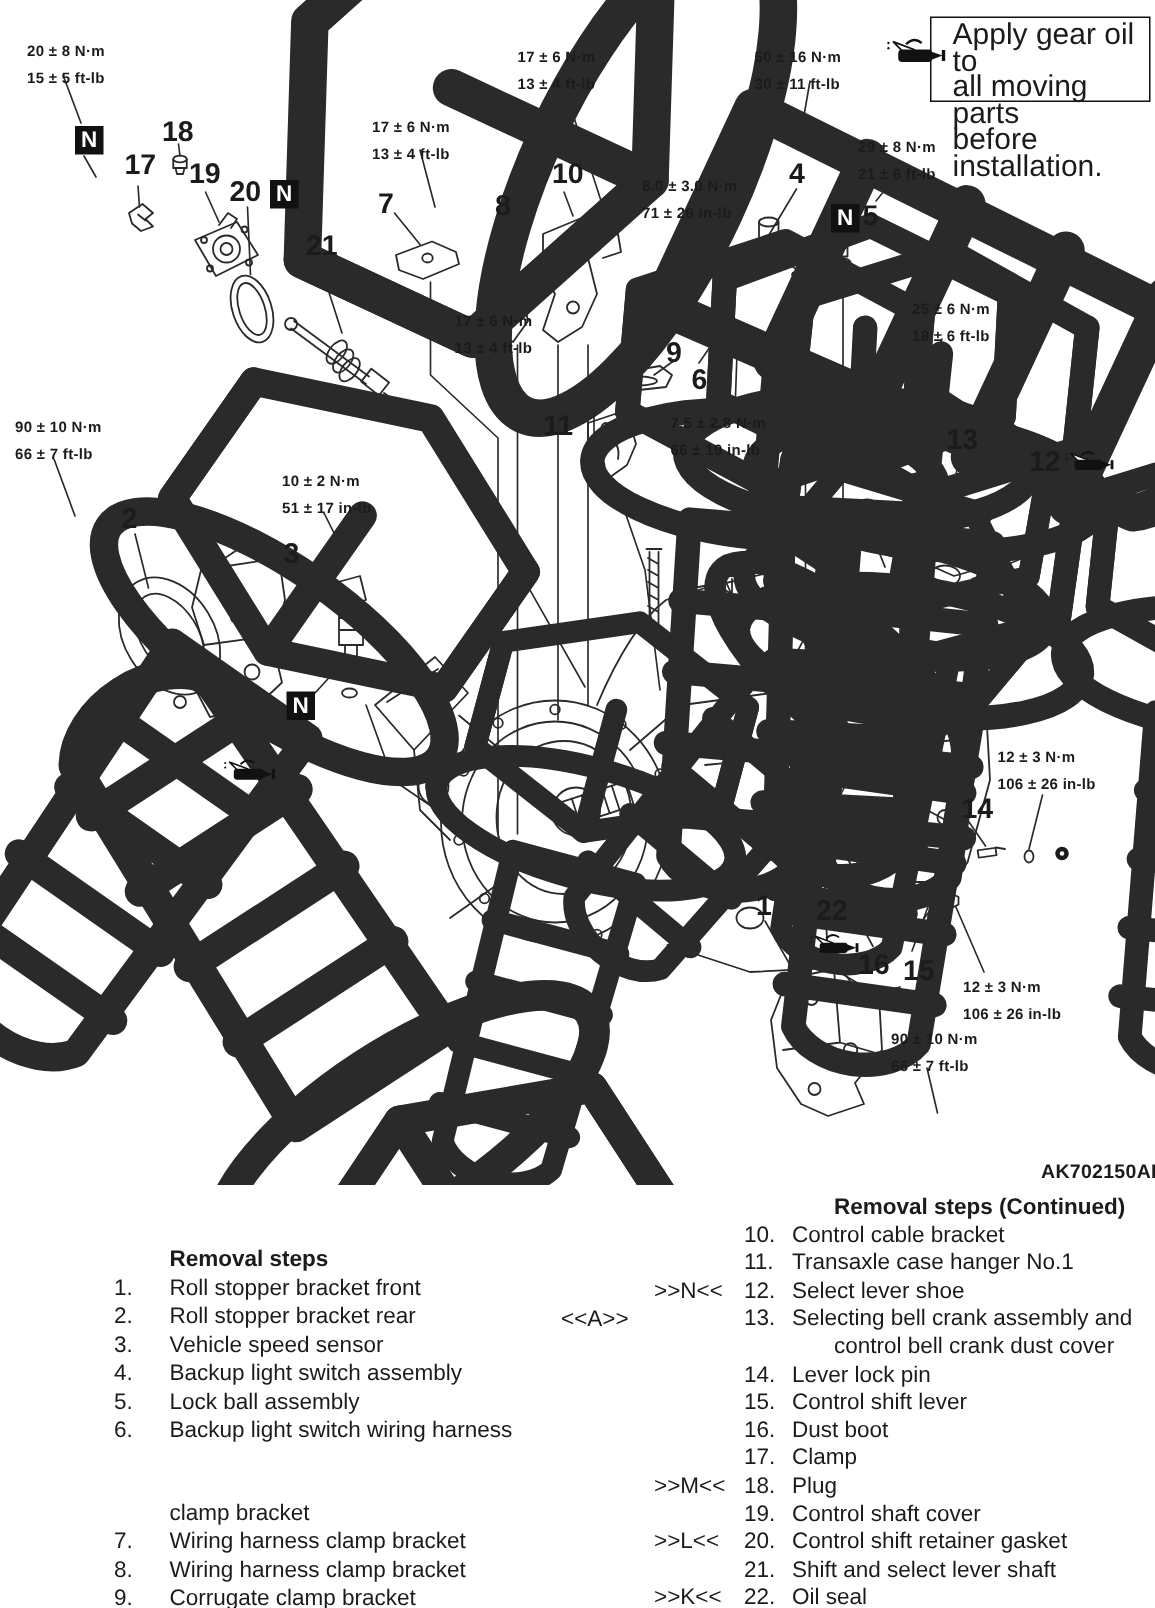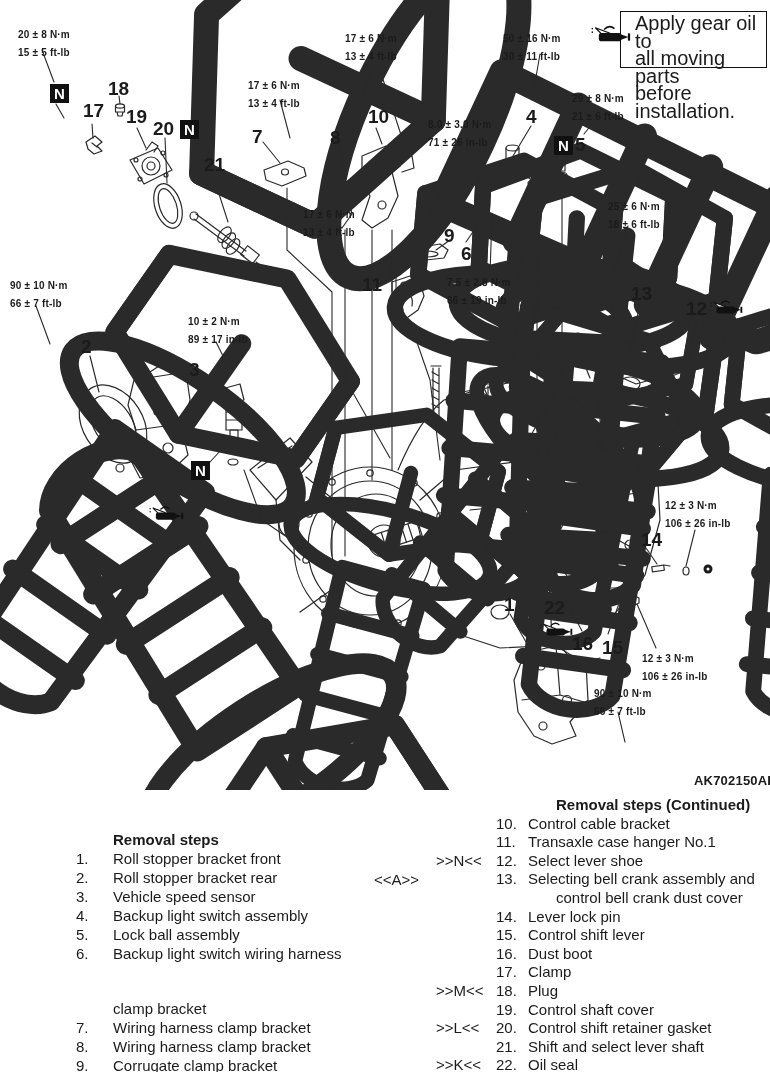--- a/index.html
+++ b/index.html
@@ -384,21 +384,21 @@
   <div class="tq" style="left:608px;top:198px">
       <div>25 ± 6 N·m</div>
       <div>18 ± 6 ft-lb</div>
     </div>
   <div class="tq" style="left:10px;top:277px">
       <div>90 ± 10 N·m</div>
       <div>66 ± 7 ft-lb</div>
     </div>
   <div class="tq" style="left:188px;top:313px">
       <div>10 ± 2 N·m</div>
-      <div>89 ± 17 in-lb</div>
+      <div>51 ± 17 in-lb</div>
     </div>
   <div class="tq" style="left:665px;top:497px">
       <div>12 ± 3 N·m</div>
       <div>106 ± 26 in-lb</div>
     </div>
   <div class="tq" style="left:642px;top:650px">
       <div>12 ± 3 N·m</div>
       <div>106 ± 26 in-lb</div>
     </div>
   <div class="tq" style="left:594px;top:685px">

